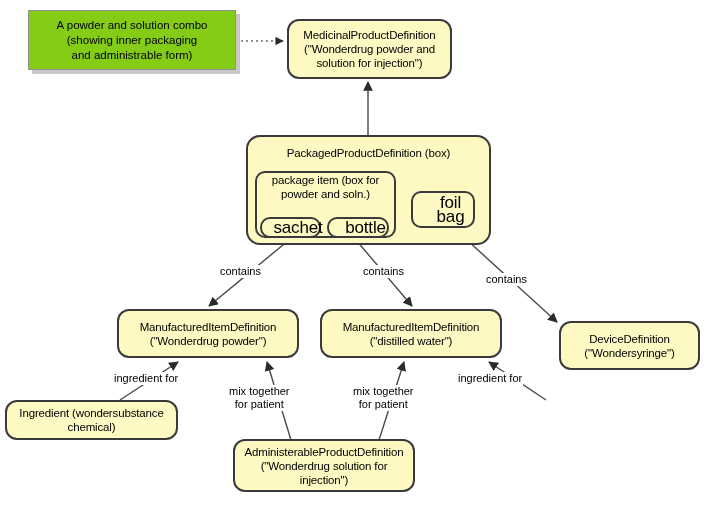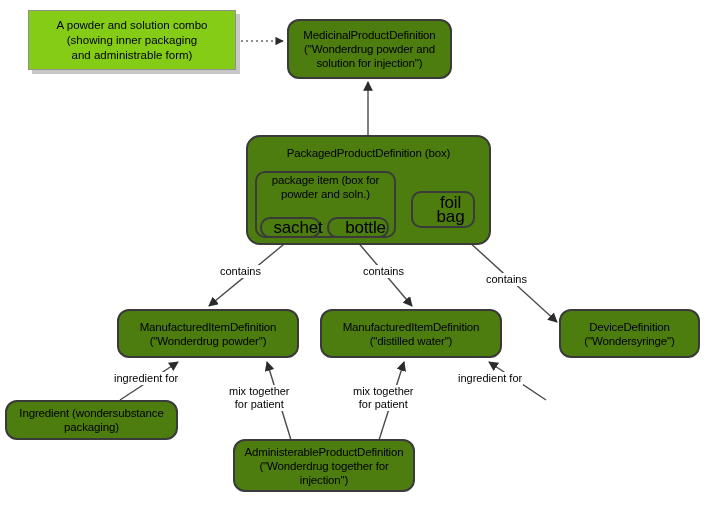--- a/index.html
+++ b/index.html
@@ -27,21 +27,21 @@
     pointer-events: none;
   }
   .node {
     position: absolute;
     box-sizing: border-box;
     display: flex;
     align-items: center;
     justify-content: center;
     text-align: center;
     color: #000000;
-    background: #4d7c0f;
+    background: #fef9c3;
     border: 2px solid #3a3a3a;
     border-radius: 12px;
     font-size: 11.5px;
     line-height: 14px;
     letter-spacing: -0.15px;
     z-index: 2;
   }
   .node .txt {
     display: block;
     white-space: pre-line;
@@ -159,34 +159,34 @@
   <div class="node" style="left:117px; top:309px; width:182px; height:49px;">
     <span class="txt">ManufacturedItemDefinition
 ("Wonderdrug powder")</span>
   </div>
 
   <div class="node" style="left:320px; top:309px; width:182px; height:49px;">
     <span class="txt">ManufacturedItemDefinition
 ("distilled water")</span>
   </div>
 
-  <div class="node" style="left:559px; top:309px; width:141px; height:49px;">
+  <div class="node" style="left:559px; top:321px; width:141px; height:49px;">
     <span class="txt">DeviceDefinition
 ("Wondersyringe")</span>
   </div>
 
   <div class="node" style="left:5px; top:400px; width:173px; height:40px;">
     <span class="txt">Ingredient (wondersubstance
-packaging)</span>
+chemical)</span>
   </div>
 
 
   <div class="node" style="left:233px; top:439px; width:182px; height:53px;">
     <span class="txt">AdministerableProductDefinition
-("Wonderdrug together for
+("Wonderdrug solution for
 injection")</span>
   </div>
 
   <div class="edge-label" style="left:219px; top:265px;">contains</div>
 
   <div class="edge-label" style="left:362px; top:265px;">contains</div>
 
   <div class="edge-label" style="left:485px; top:273px;">contains</div>
 
   <div class="edge-label" style="left:113px; top:372px;">ingredient for</div>

